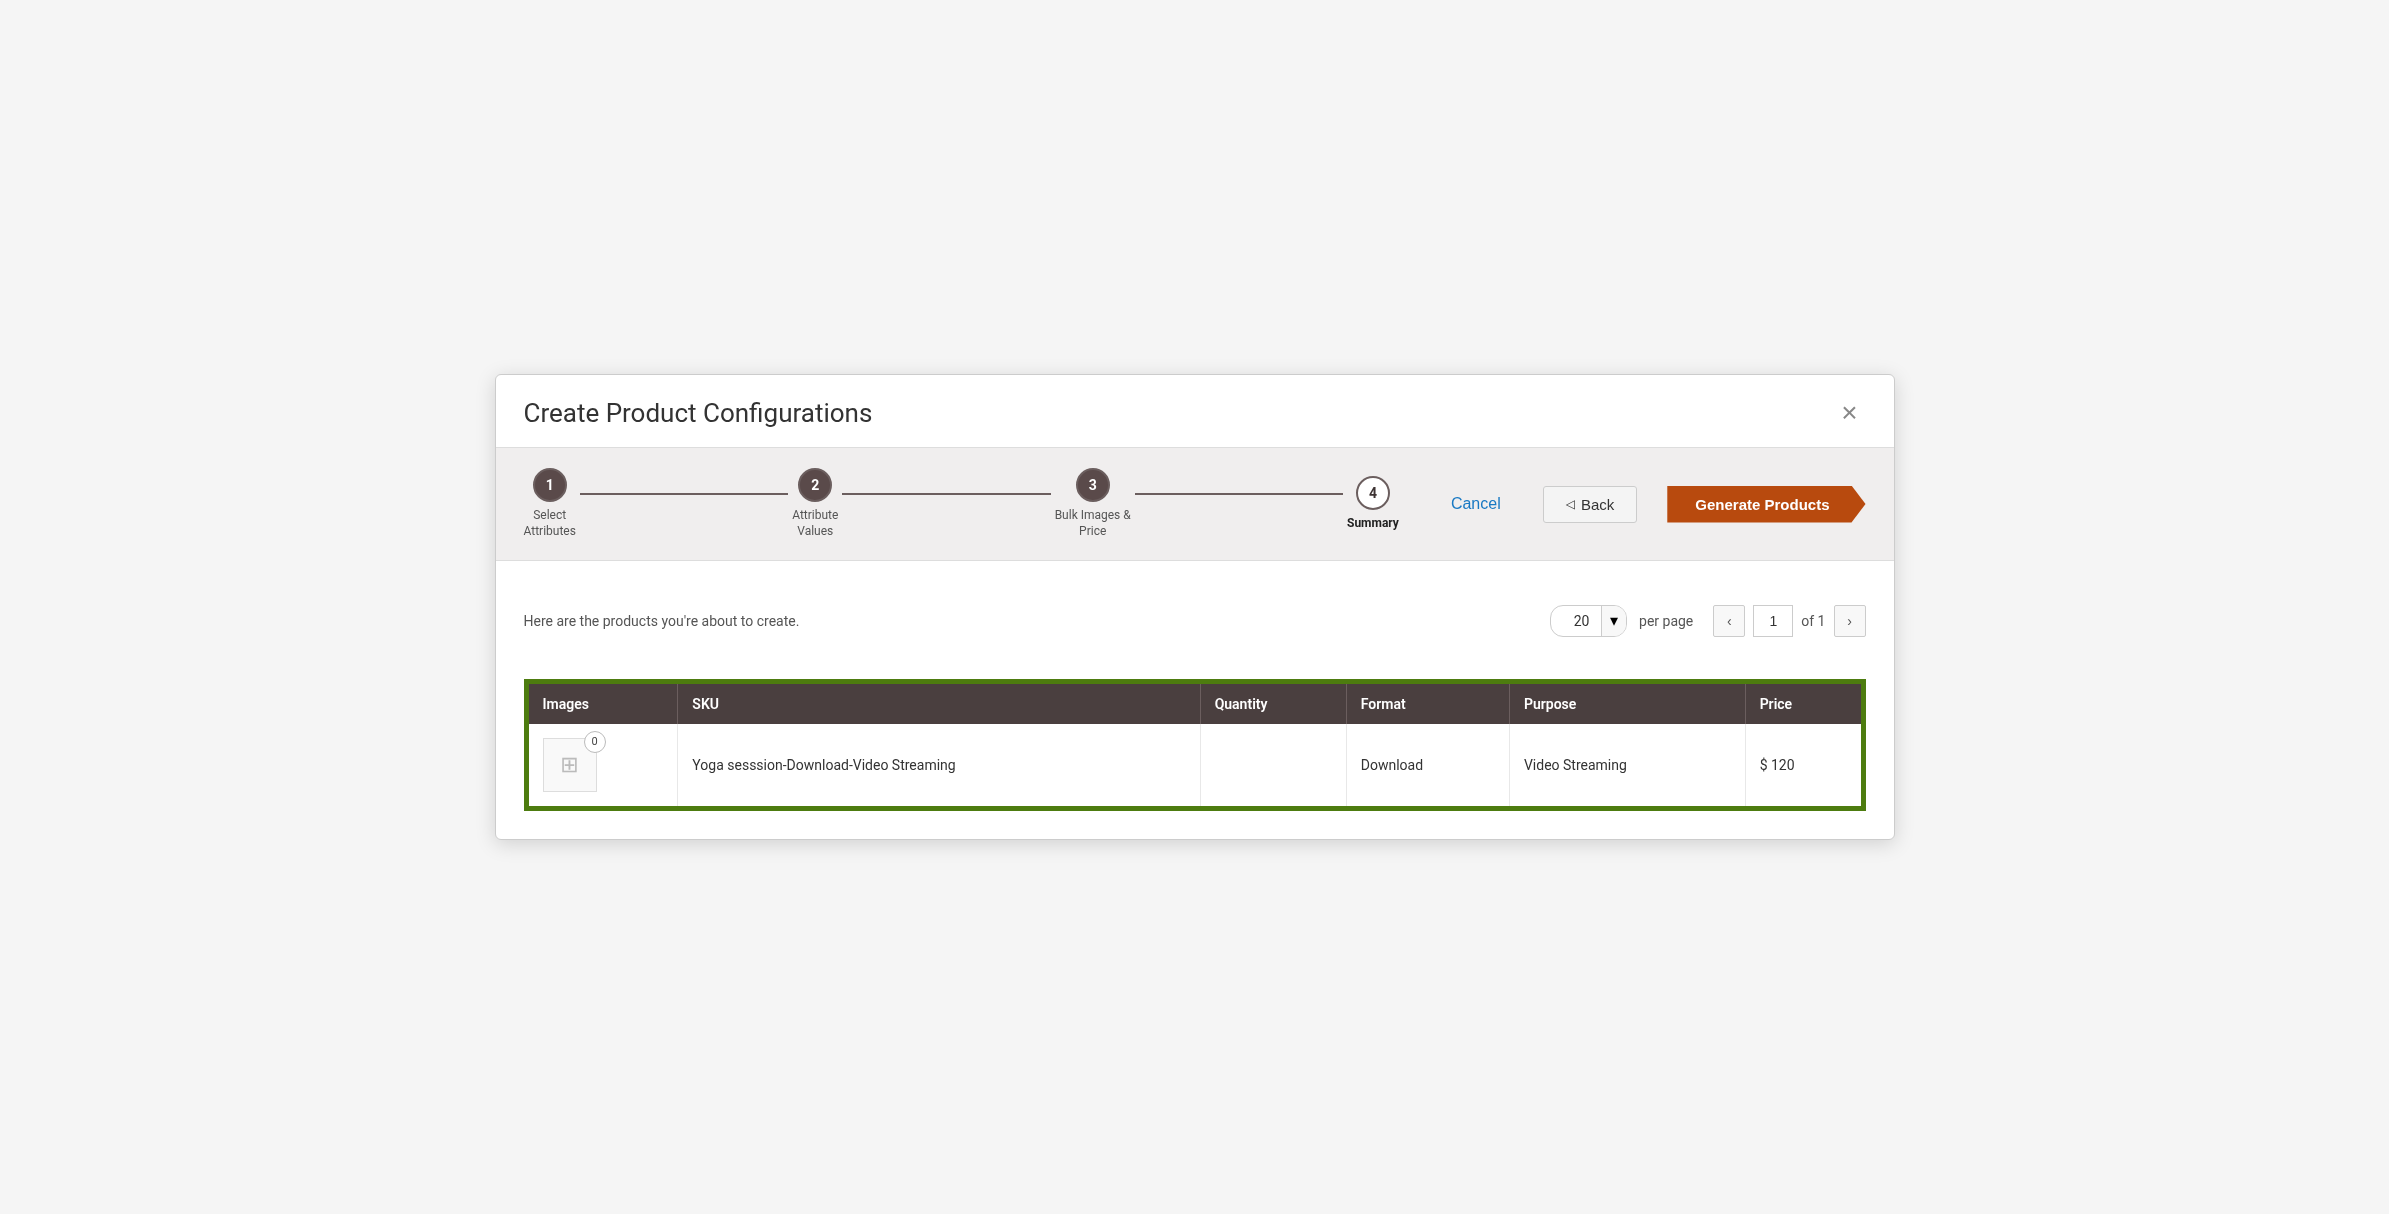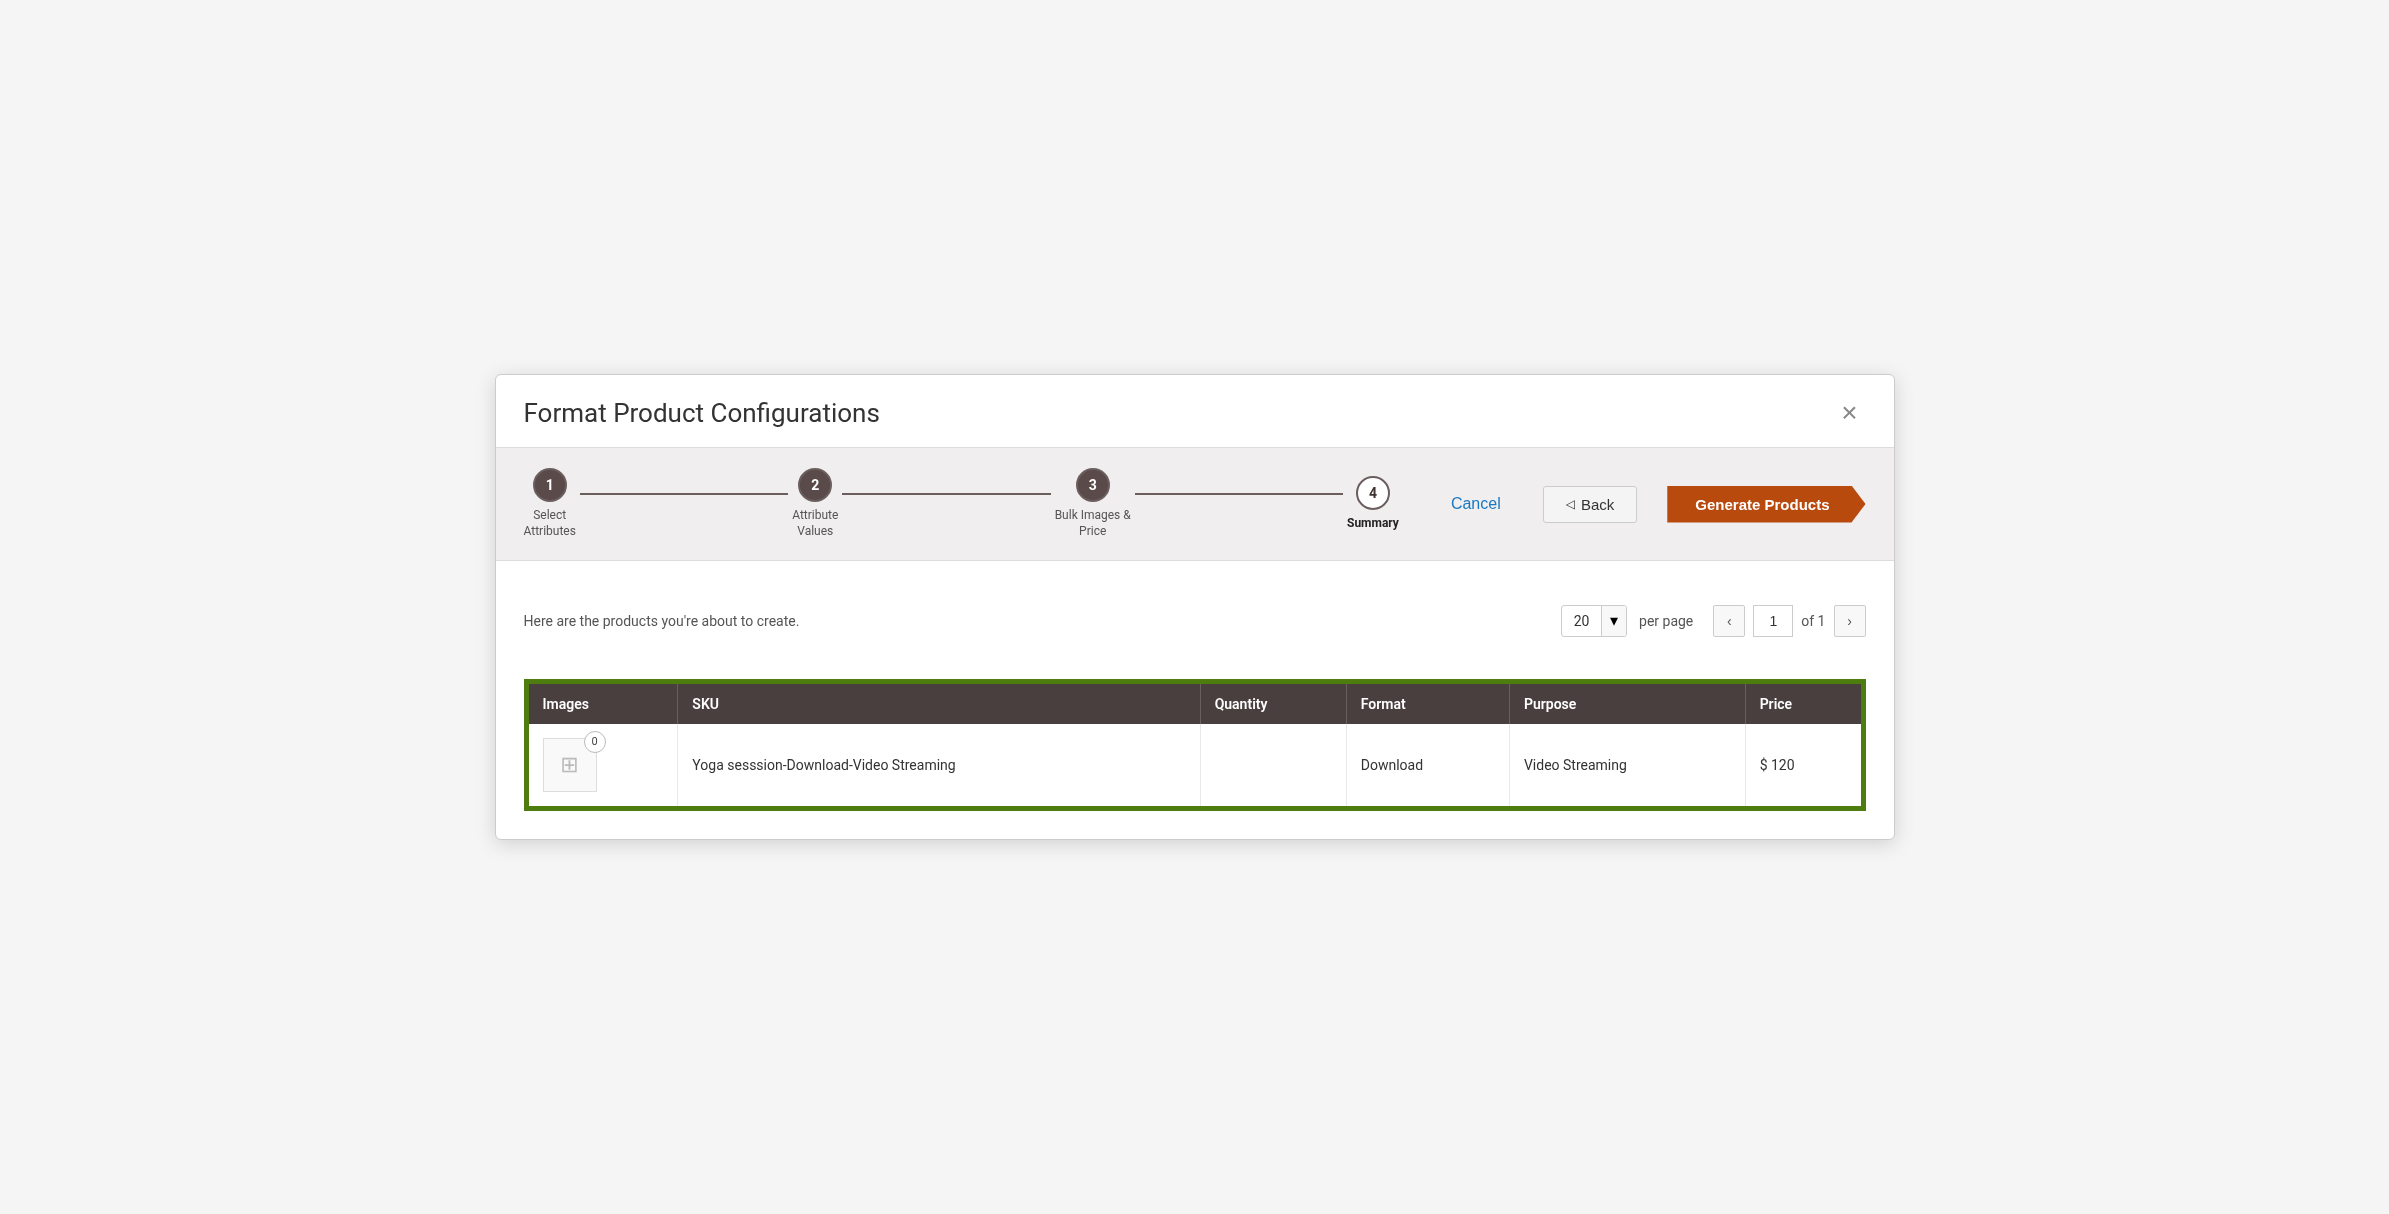--- a/index.html
+++ b/index.html
@@ -192,23 +192,24 @@
     }
     .pagination-controls {
       display: flex;
       align-items: center;
       gap: 8px;
     }
     .per-page-select {
       display: flex;
       align-items: center;
       border: 1px solid #ccc;
-      border-radius: 3px;
+      border-radius: 13px;
       overflow: hidden;
       height: 32px;
+      padding-left: 11px;
     }
     .per-page-val {
       padding: 0 10px;
       font-size: 14px;
       color: #333;
       border-right: 1px solid #ccc;
       height: 100%;
       display: flex;
       align-items: center;
       min-width: 40px;
@@ -312,21 +313,21 @@
       font-size: 11px;
       color: #444;
     }
   </style>
 </head>
 <body>
 
 <div class="modal">
 
   <div class="modal-header">
-    <h1 class="modal-title">Format Product Configurations</h1>
+    <h1 class="modal-title">Create Product Configurations</h1>
     <button class="close-btn">×</button>
   </div>
 
   <div class="steps-bar">
     <div class="steps-track">
 
       <div class="step-item">
         <div class="step-circle">
           <span>1</span>
         </div>

